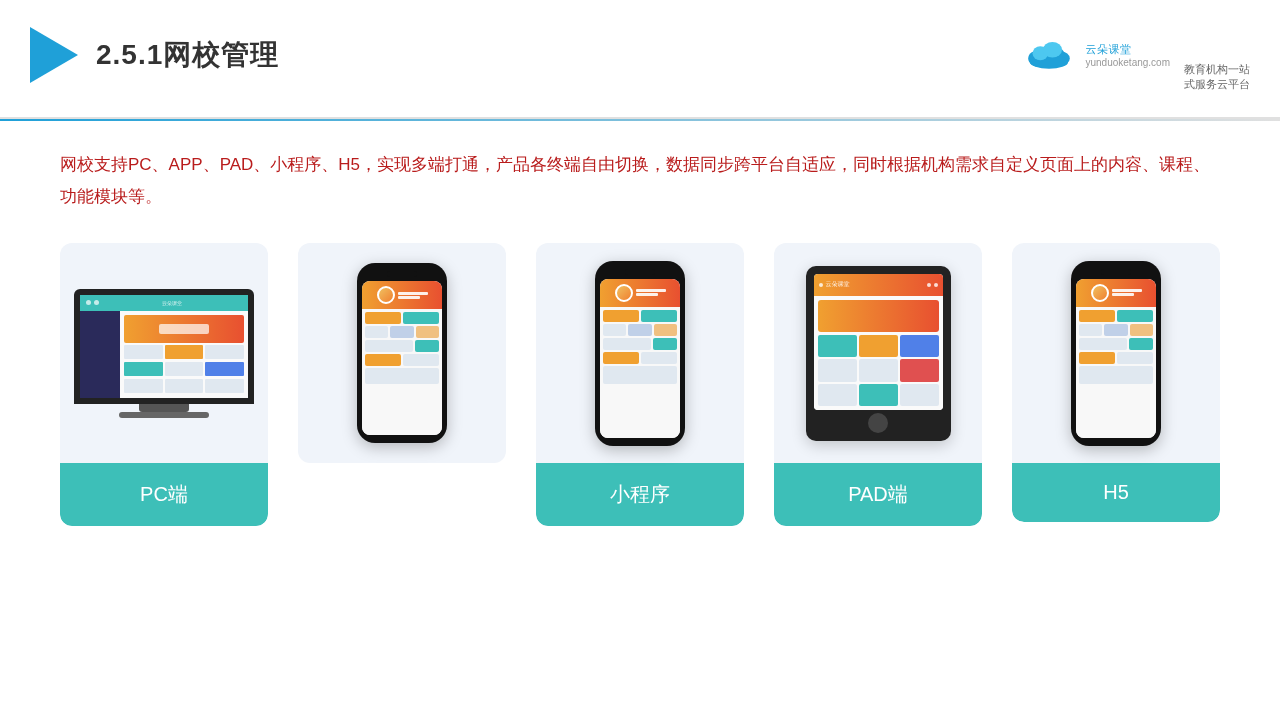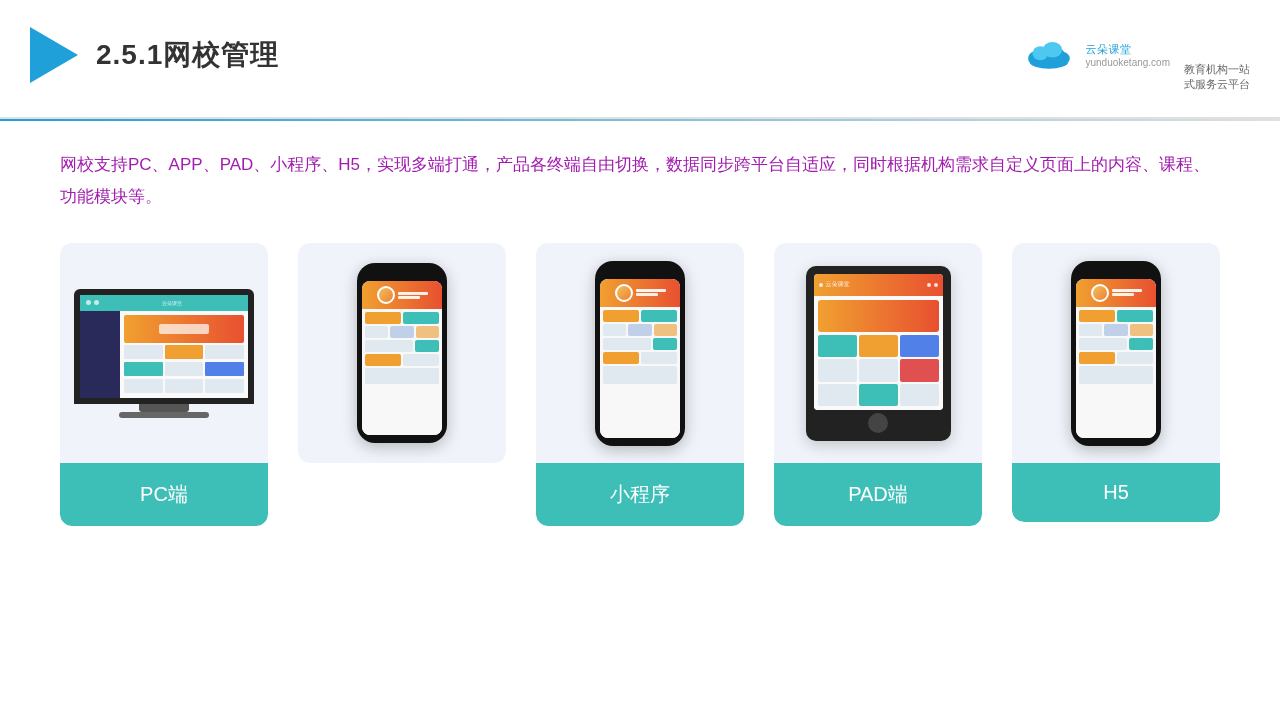--- a/index.html
+++ b/index.html
@@ -67,21 +67,21 @@
       font-size: 10px;
       color: #999;
     }
 
     
     .main {
       padding: 28px 60px 20px 60px;
     }
     .description {
       font-size: 17px;
-      color: #a21caf;
+      color: #b91c1c;
       line-height: 1.9;
       margin-bottom: 30px;
     }
 
     
     .cards-container {
       display: flex;
       gap: 30px;
       justify-content: center;
       align-items: flex-start;

